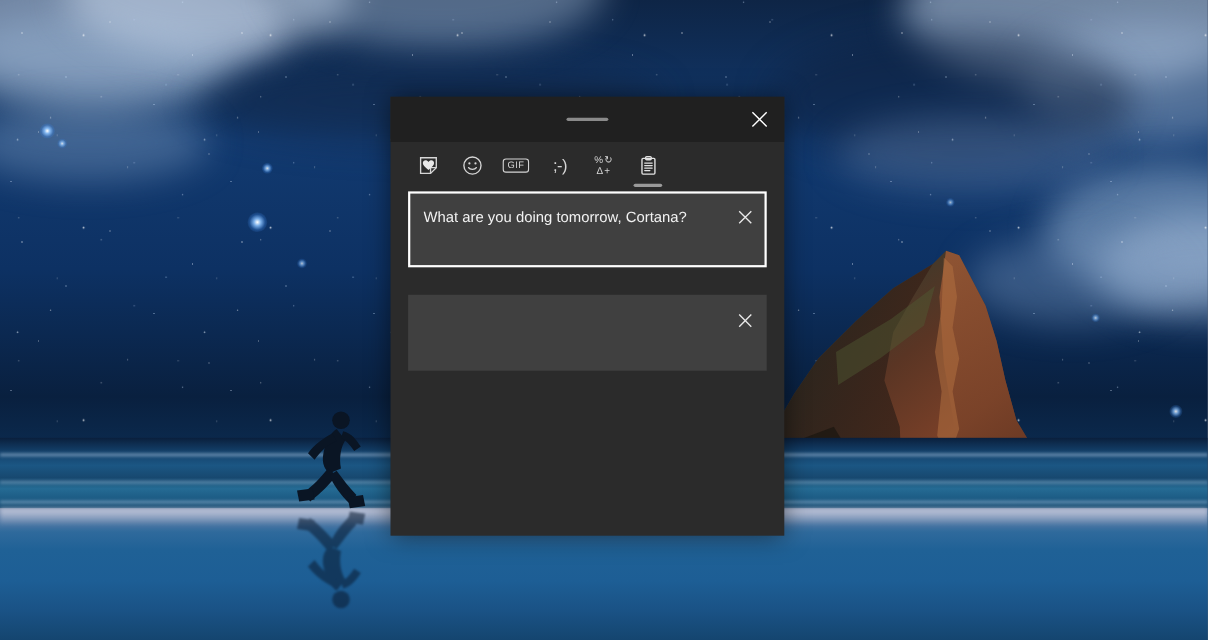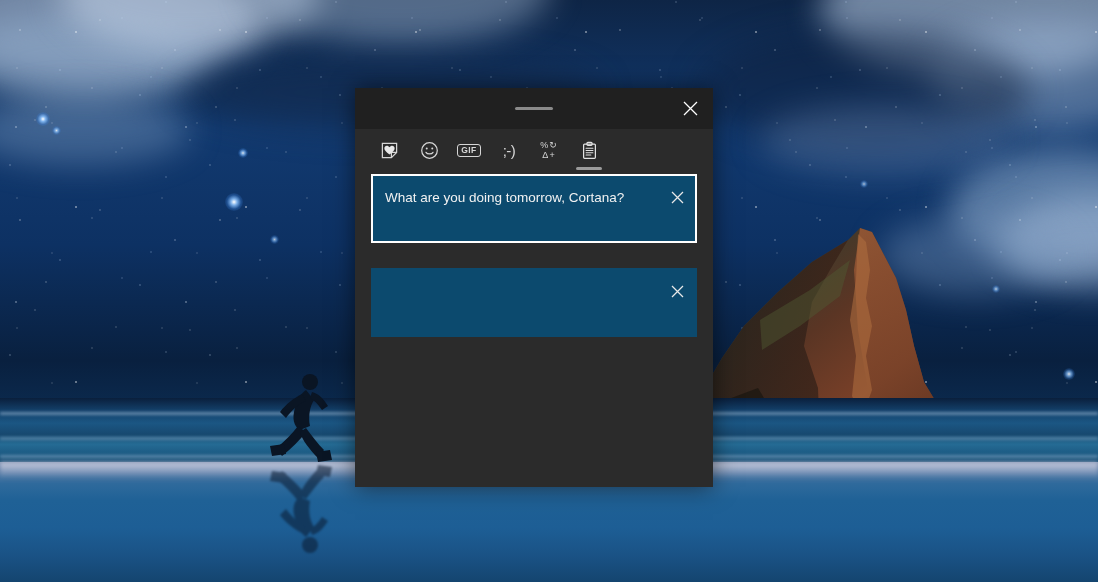--- a/index.html
+++ b/index.html
@@ -206,21 +206,21 @@
     border-radius: 2px;
     background: #9a9a9a;
     display: none;
   }
   .tab.active .underline { display: block; }
   .tab svg { display: block; }
   .gifbox {
     border: 1.6px solid #d6d6d6;
     border-radius: 3px;
     font-size: 8.5px;
-    font-weight: bold;
+    font-weight: normal;
     letter-spacing: .4px;
     color: #d6d6d6;
     padding: 1px 3px 1px 3px;
     line-height: 1;
     font-family: "Liberation Sans", sans-serif;
   }
   .kao {
     color: #d6d6d6;
     font-size: 15px;
     font-family: "Liberation Sans", sans-serif;
@@ -257,21 +257,21 @@
     padding: 5px 16px 6px 16px;
     cursor: default;
     font-family: "Liberation Sans", sans-serif;
   }
 
   
   .list { padding: 2px 16px 0 16px; }
   .clip-item {
     position: relative;
     height: 69px;
-    background: #0c4a6e;
+    background: #404040;
     margin-bottom: 25px;
     box-sizing: border-box;
     cursor: default;
   }
   .clip-item.focused {
     border: 2px solid #ffffff;
   }
   .clip-text {
     position: absolute;
     left: 14px;

